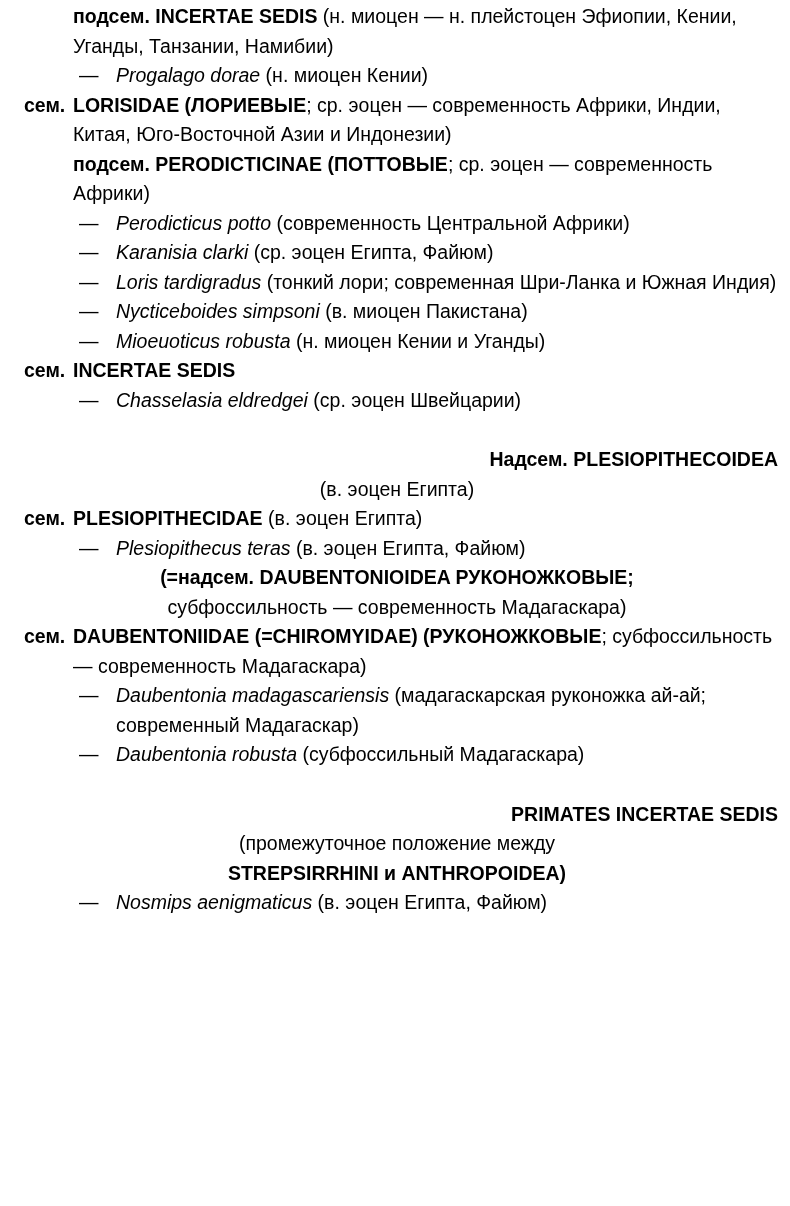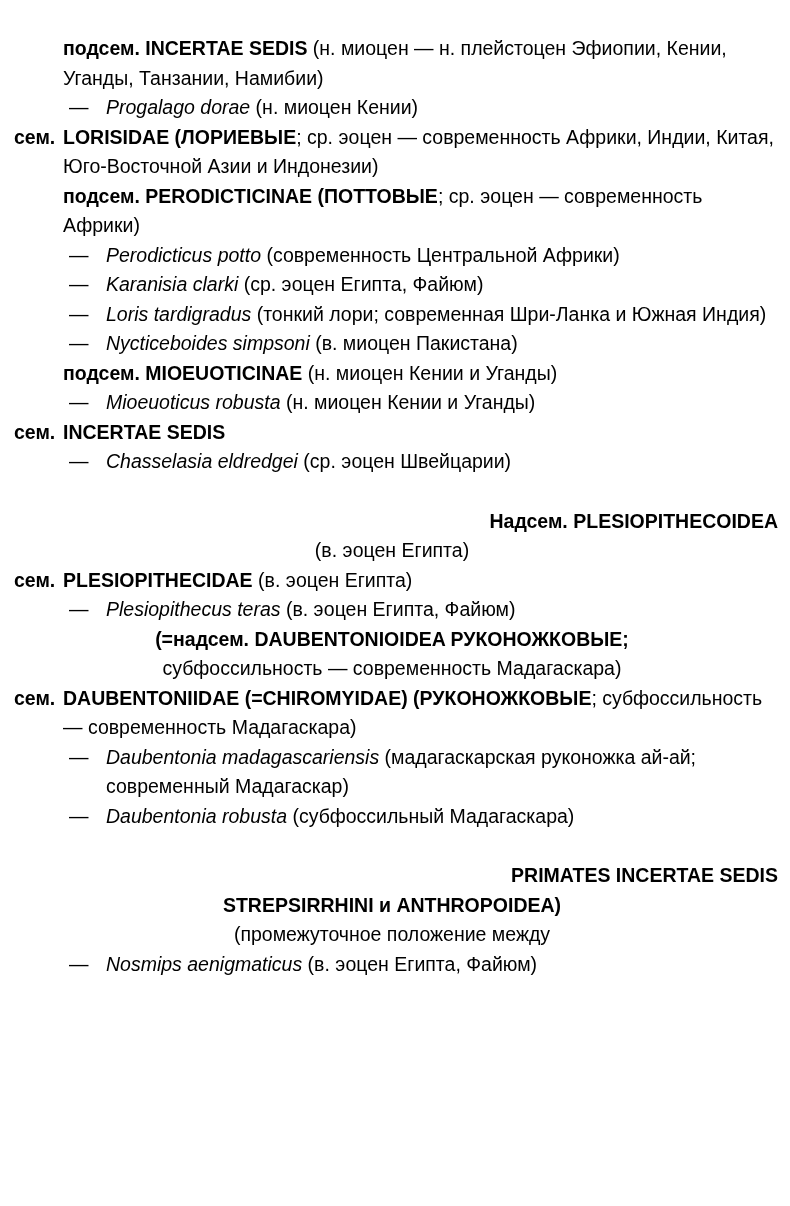--- a/index.html
+++ b/index.html
@@ -6,21 +6,21 @@
     html, body { background: #ffffff; }
     body {
       width: 790px;
       height: 1206px;
       overflow: hidden;
       font-family: "Liberation Sans", "DejaVu Sans", sans-serif;
       font-size: 19.5px;
       line-height: 29.5px;
       color: #000000;
     }
-    .page { padding: 2px 12px 0 6px; margin-top: 32px; }
+    .page { padding: 2px 12px 0 16px; }
     .entry { position: relative; }
     .family { padding-left: 57px; }
     .rank-label { position: absolute; left: 8px; top: 0; }
     .subfamily { padding-left: 57px; }
     .species { padding-left: 100px; }
     .dash { position: absolute; left: 63px; top: 0; }
     .b { font-weight: bold; }
     .i { font-style: italic; }
     .heading { text-align: center; padding-left: 0; }
     .sec { margin-top: 30px; text-align: right; }
@@ -40,21 +40,20 @@
 
   <div class="entry species"><span class="dash">—</span><span class="i">Perodicticus potto</span><span> (современность Центральной Африки)</span></div>
 
   <div class="entry species"><span class="dash">—</span><span class="i">Karanisia clarki</span><span> (ср. эоцен Египта, Файюм)</span></div>
 
 
   <div class="entry species"><span class="dash">—</span><span class="i">Loris tardigradus</span><span> (тонкий лори; современная Шри-Ланка и Южная Индия)</span></div>
 
   <div class="entry species"><span class="dash">—</span><span class="i">Nycticeboides simpsoni</span><span> (в. миоцен Пакистана)</span></div>
 
-  <div class="entry subfamily"><span class="b">подсем. MIOEUOTICINAE</span><span> (н. миоцен Кении и Уганды)</span></div>
 
   <div class="entry species"><span class="dash">—</span><span class="i">Mioeuoticus robusta</span><span> (н. миоцен Кении и Уганды)</span></div>
 
   <div class="entry family"><span class="rank-label b">сем.</span><span class="b">INCERTAE SEDIS</span></div>
 
   <div class="entry species"><span class="dash">—</span><span class="i">Chasselasia eldredgei</span><span> (ср. эоцен Швейцарии)</span></div>
 
   <div class="entry heading b sec">Надсем. PLESIOPITHECOIDEA</div>
   <div class="entry heading">(в. эоцен  Египта)</div>
 
@@ -65,18 +64,18 @@
   <div class="entry heading b">(=надсем. DAUBENTONIOIDEA РУКОНОЖКОВЫЕ;</div>
   <div class="entry heading">субфоссильность — современность Мадагаскара)</div>
 
   <div class="entry family"><span class="rank-label b">сем.</span><span class="b">DAUBENTONIIDAE (=CHIROMYIDAE) (РУКОНОЖКОВЫЕ</span><span>; субфоссильность — современность Мадагаскара)</span></div>
 
   <div class="entry species"><span class="dash">—</span><span class="i">Daubentonia madagascariensis</span><span> (мадагаскарская руконожка ай-ай; современный Мадагаскар)</span></div>
 
   <div class="entry species"><span class="dash">—</span><span class="i">Daubentonia robusta</span><span> (субфоссильный Мадагаскара)</span></div>
 
   <div class="entry heading b sec">PRIMATES INCERTAE SEDIS</div>
+  <div class="entry heading">(промежуточное положение между</div>
   <div class="entry heading b">STREPSIRRHINI и ANTHROPOIDEA)</div>
-  <div class="entry heading">(промежуточное положение между</div>
 
   <div class="entry species"><span class="dash">—</span><span class="i">Nosmips aenigmaticus</span><span> (в. эоцен  Египта, Файюм)</span></div>
 
 </div>
 
 </body></html>

